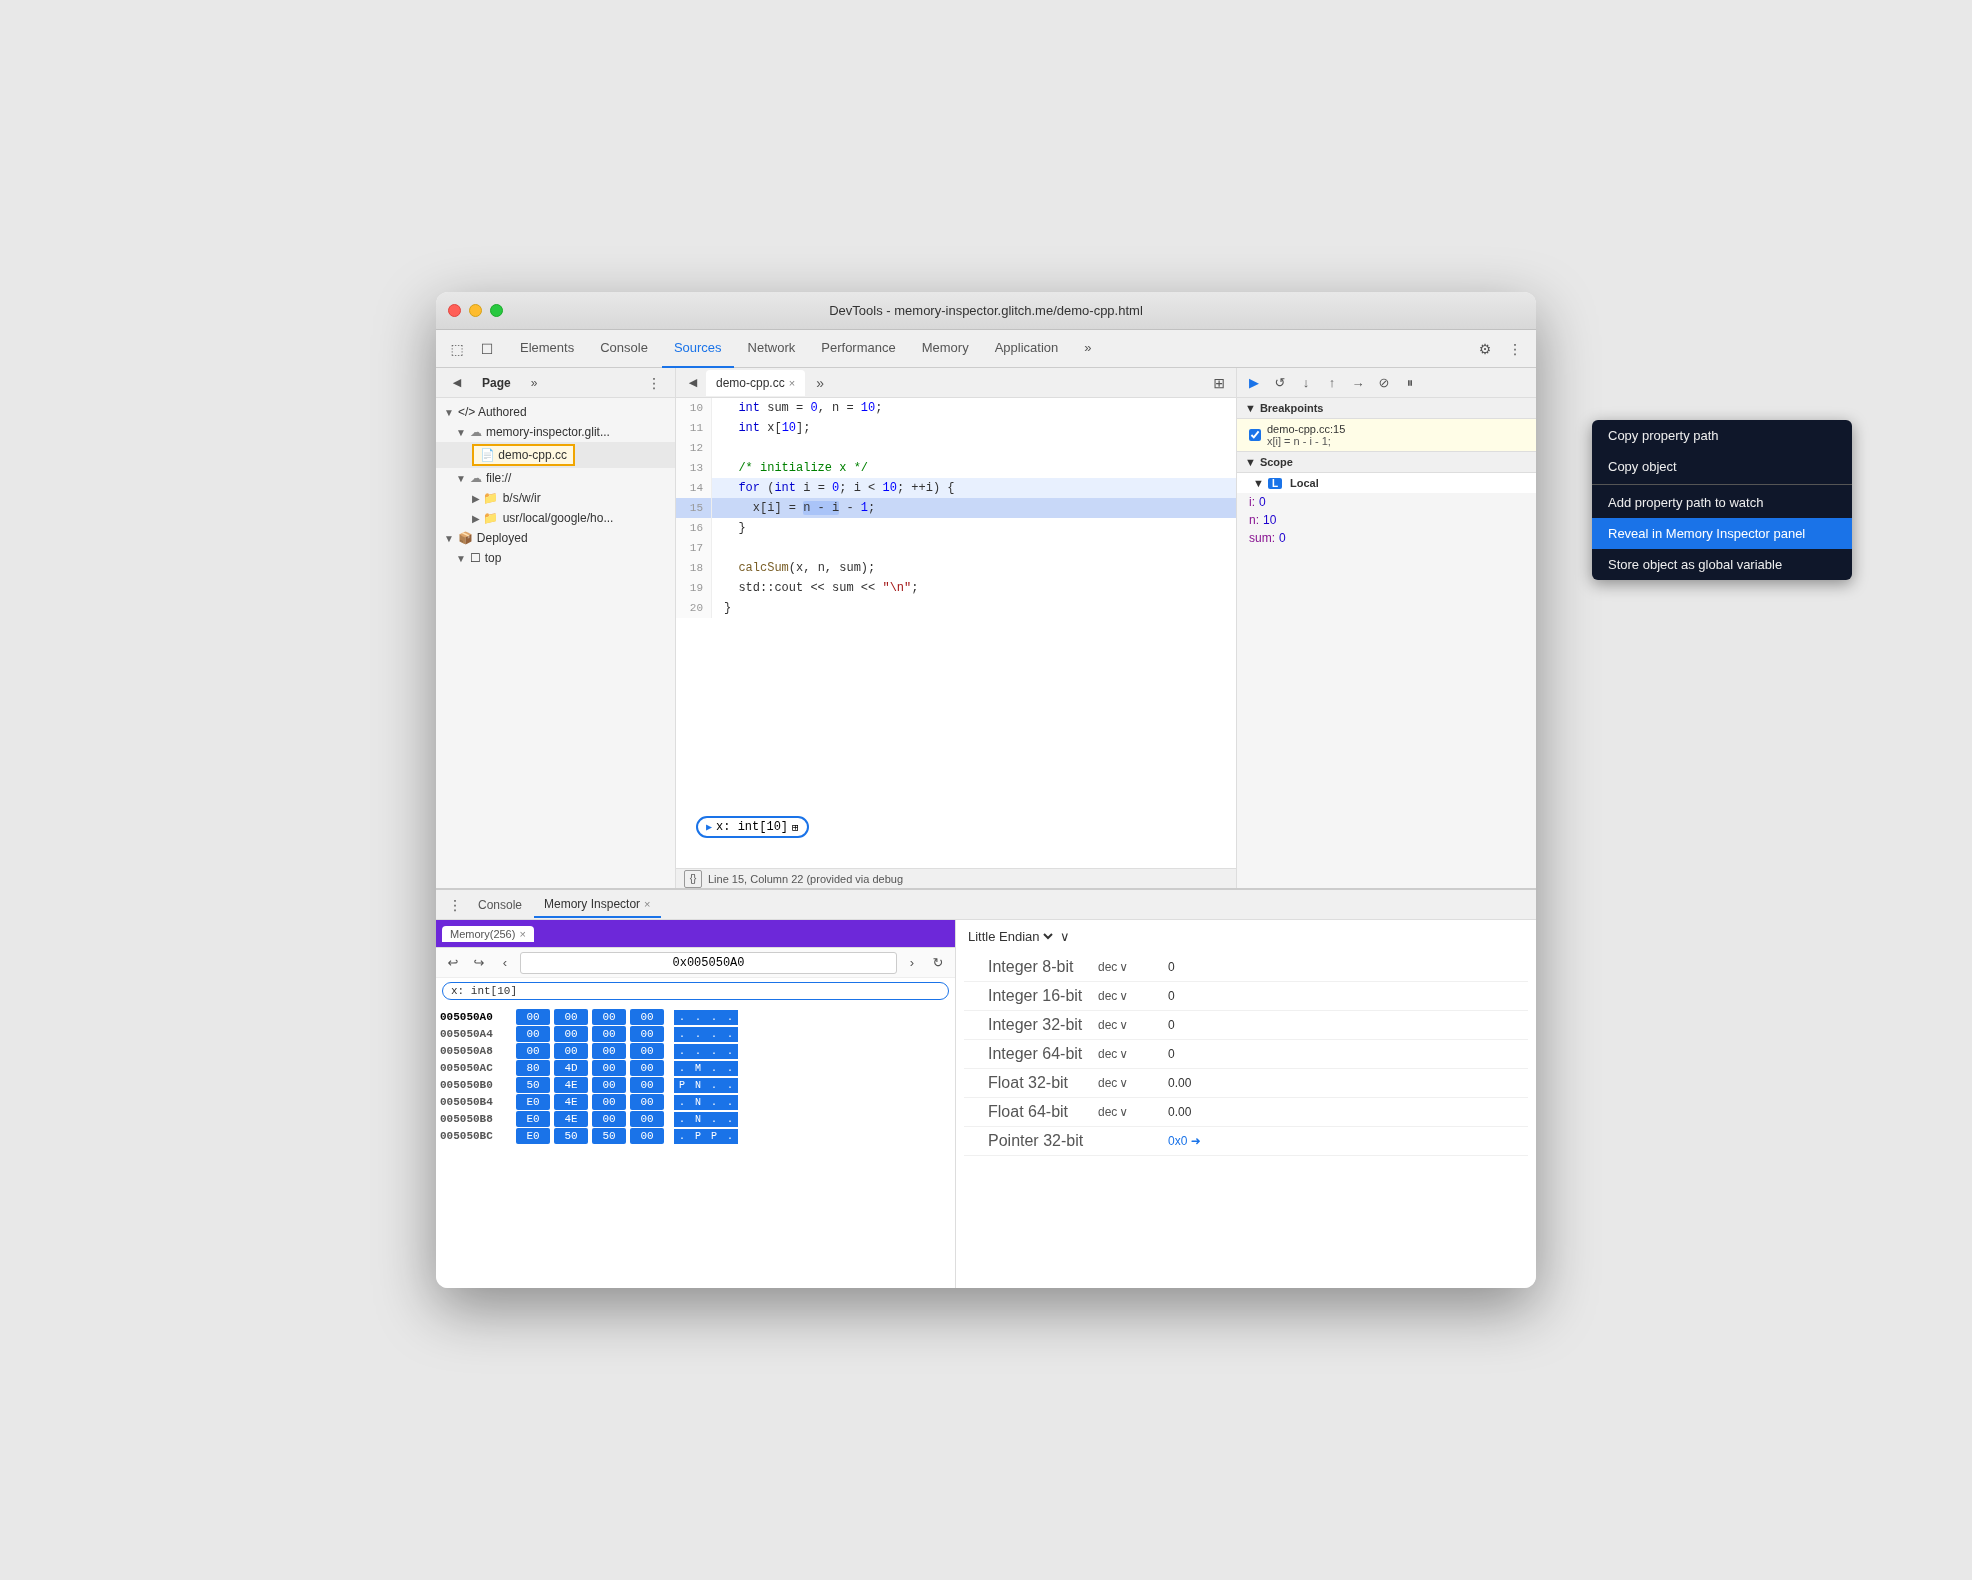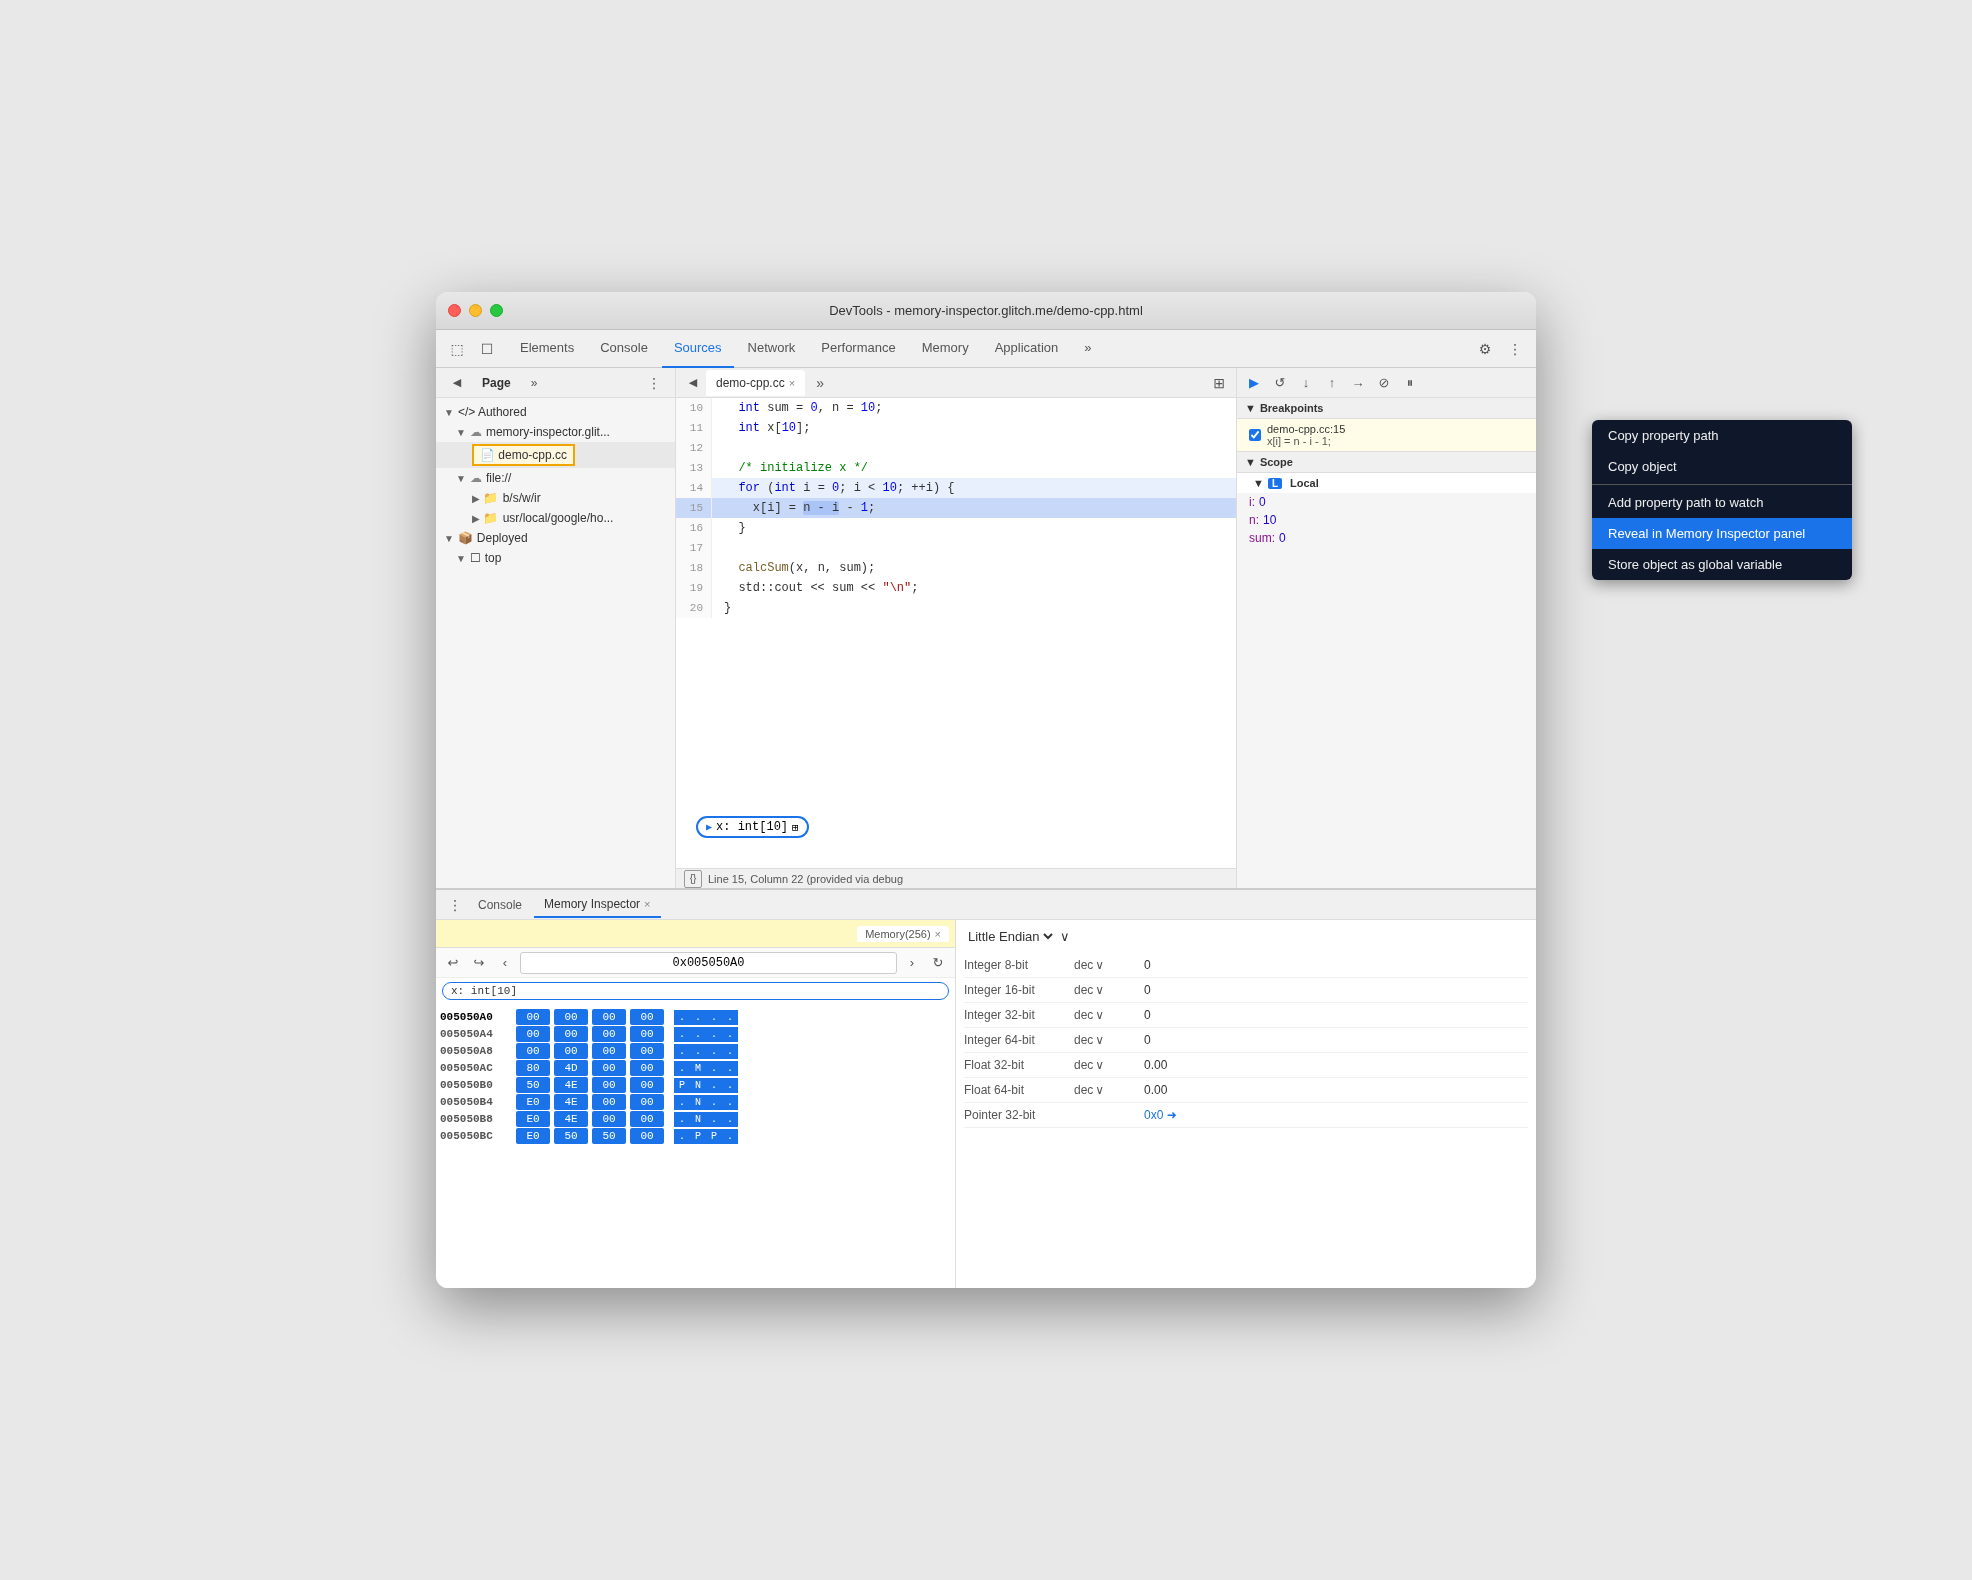--- a/index.html
+++ b/index.html
@@ -212,22 +212,22 @@
     }
     .bottom-tab.active { color: #333; border-bottom: 2px solid #1a73e8; font-weight: 500; }
     .bottom-content { display: flex; flex: 1; overflow: hidden; }
 
     
     .memory-panel {
       width: 520px; border-right: 1px solid #ddd; display: flex;
       flex-direction: column; overflow: hidden;
     }
     .memory-header {
-      height: 28px; background: #fef9c3; border-bottom: 1px solid #ddd;
-      display: flex; align-items: center; padding: 0 6px; gap: 4px; justify-content: flex-end;
+      height: 28px; background: #6d28d9; border-bottom: 1px solid #ddd;
+      display: flex; align-items: center; padding: 0 6px; gap: 4px;
     }
     .mem-tab {
       display: flex; align-items: center; gap: 4px; padding: 2px 8px;
       font-size: 11px; cursor: pointer; color: #555; background: #e0e0e0;
       border-radius: 4px 4px 0 0;
     }
     .mem-tab.active { background: #fff; }
     .memory-nav {
       height: 30px; background: #fafafa; border-bottom: 1px solid #eee;
       display: flex; align-items: center; padding: 0 6px; gap: 4px;
@@ -269,21 +269,21 @@
       font-size: 13px; font-weight: 500; color: #333;
     }
     .endian-select {
       border: none; background: transparent; font-size: 13px;
       font-weight: 500; cursor: pointer; color: #333;
     }
     .data-row {
       display: flex; align-items: center; border-bottom: 1px solid #f0f0f0;
       padding: 5px 0;
     }
-    .data-label { width: 110px; color: #555; font-size: 12px; }
+    .data-label { width: 110px; color: #555; font-size: 16px; margin-left: 24px; }
     .data-format {
       width: 70px; color: #555; font-size: 12px; display: flex;
       align-items: center; gap: 2px; cursor: pointer;
     }
     .data-value { flex: 1; color: #333; font-size: 12px; }
     .pointer-link { color: #1a73e8; cursor: pointer; }
 
     
     .context-menu {
       position: absolute; right: 80px; top: 290px;

